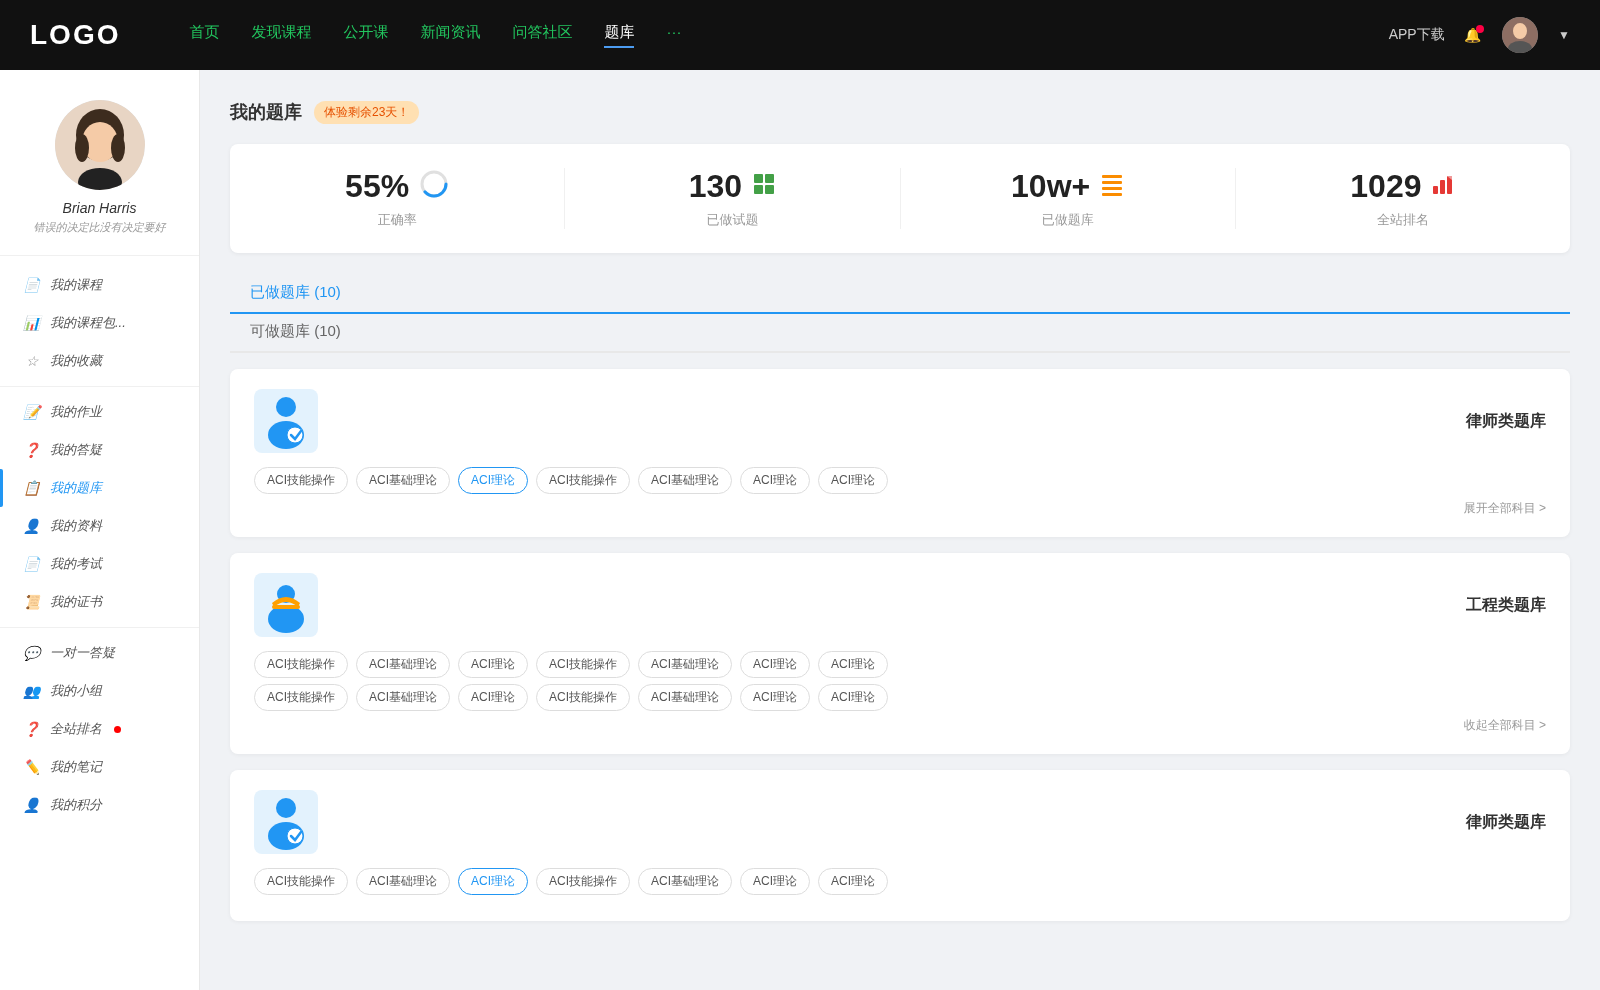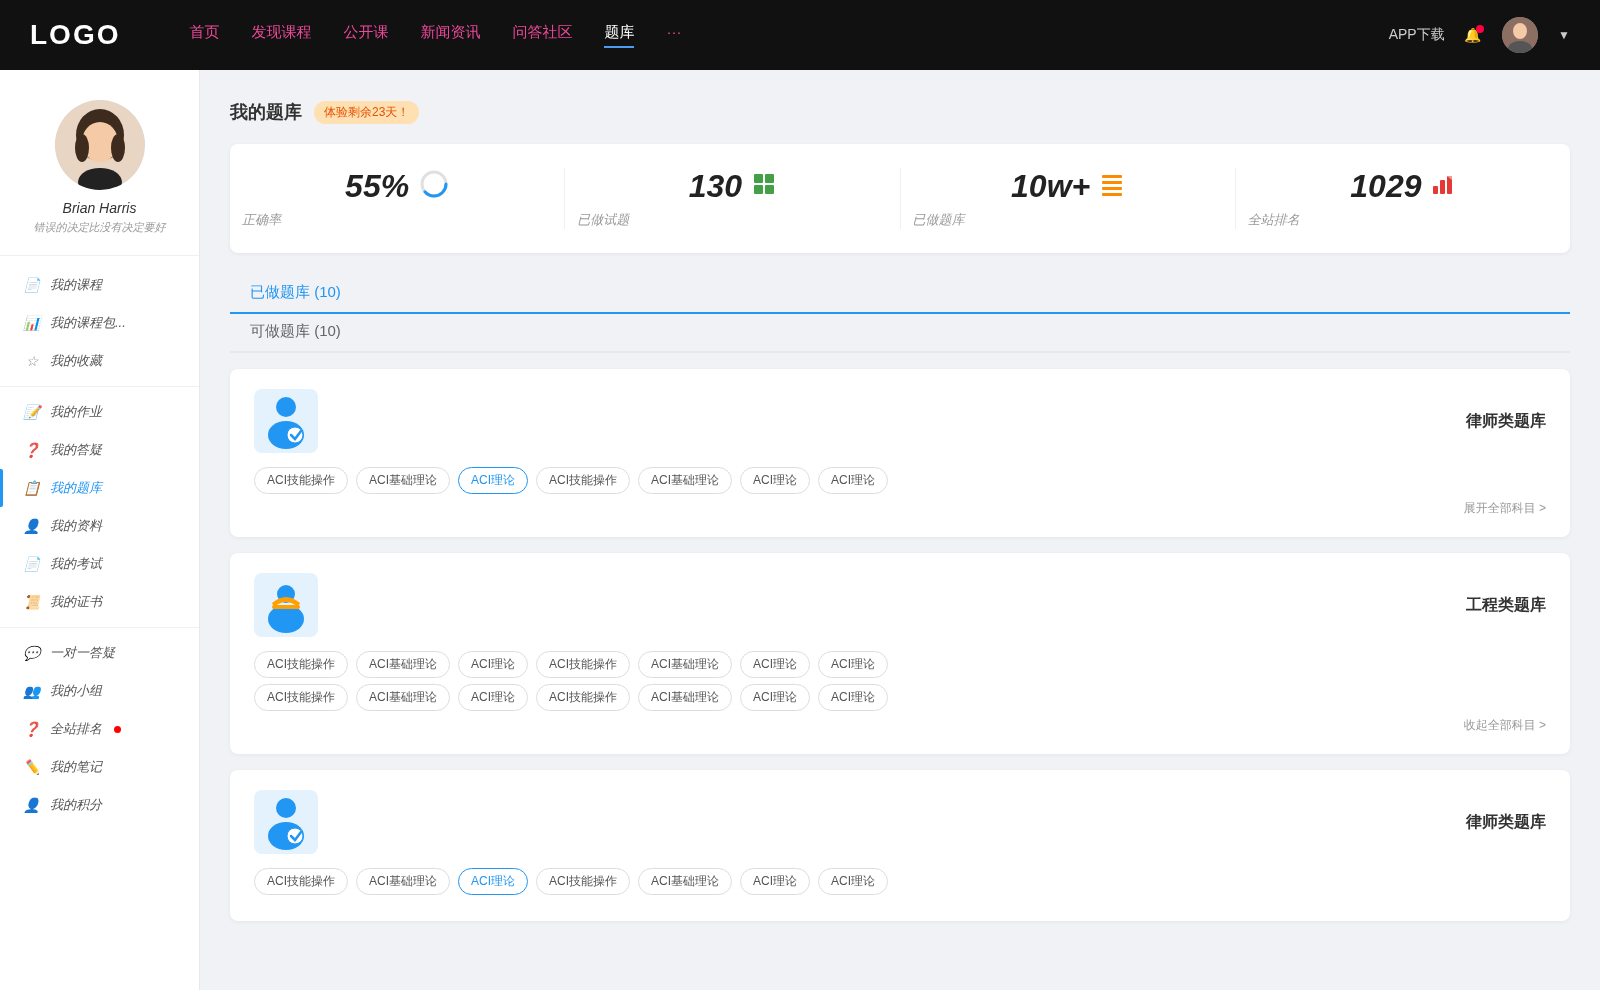--- a/index.html
+++ b/index.html
@@ -20,21 +20,21 @@
       font-weight: bold;
       letter-spacing: 2px;
       margin-right: 69px;
     }
     .navbar-links {
       display: flex;
       gap: 32px;
       flex: 1;
     }
     .navbar-links a {
-      color: #ec4899;
+      color: #22c55e;
       text-decoration: none;
       font-size: 15px;
       cursor: pointer;
     }
     .navbar-links a.active {
       color: #fff;
       border-bottom: 2px solid #4c9cf1;
       padding-bottom: 4px;
     }
     .navbar-right {
@@ -201,23 +201,23 @@
     .stats-bar {
       background: #fff;
       border-radius: 8px;
       display: flex;
       padding: 24px 0;
       margin-bottom: 20px;
       box-shadow: 0 1px 4px rgba(0,0,0,0.06);
     }
     .stat-item {
       flex: 1;
+      text-align: center;
       border-right: 1px solid #f0f0f0;
-      padding: 0 12px;
-      font-style: italic;
+      padding: 0 30px;
     }
     .stat-item:last-child { border-right: none; }
     .stat-row {
       display: flex;
       align-items: center;
       justify-content: center;
       gap: 10px;
       margin-bottom: 6px;
     }
     .stat-value {

